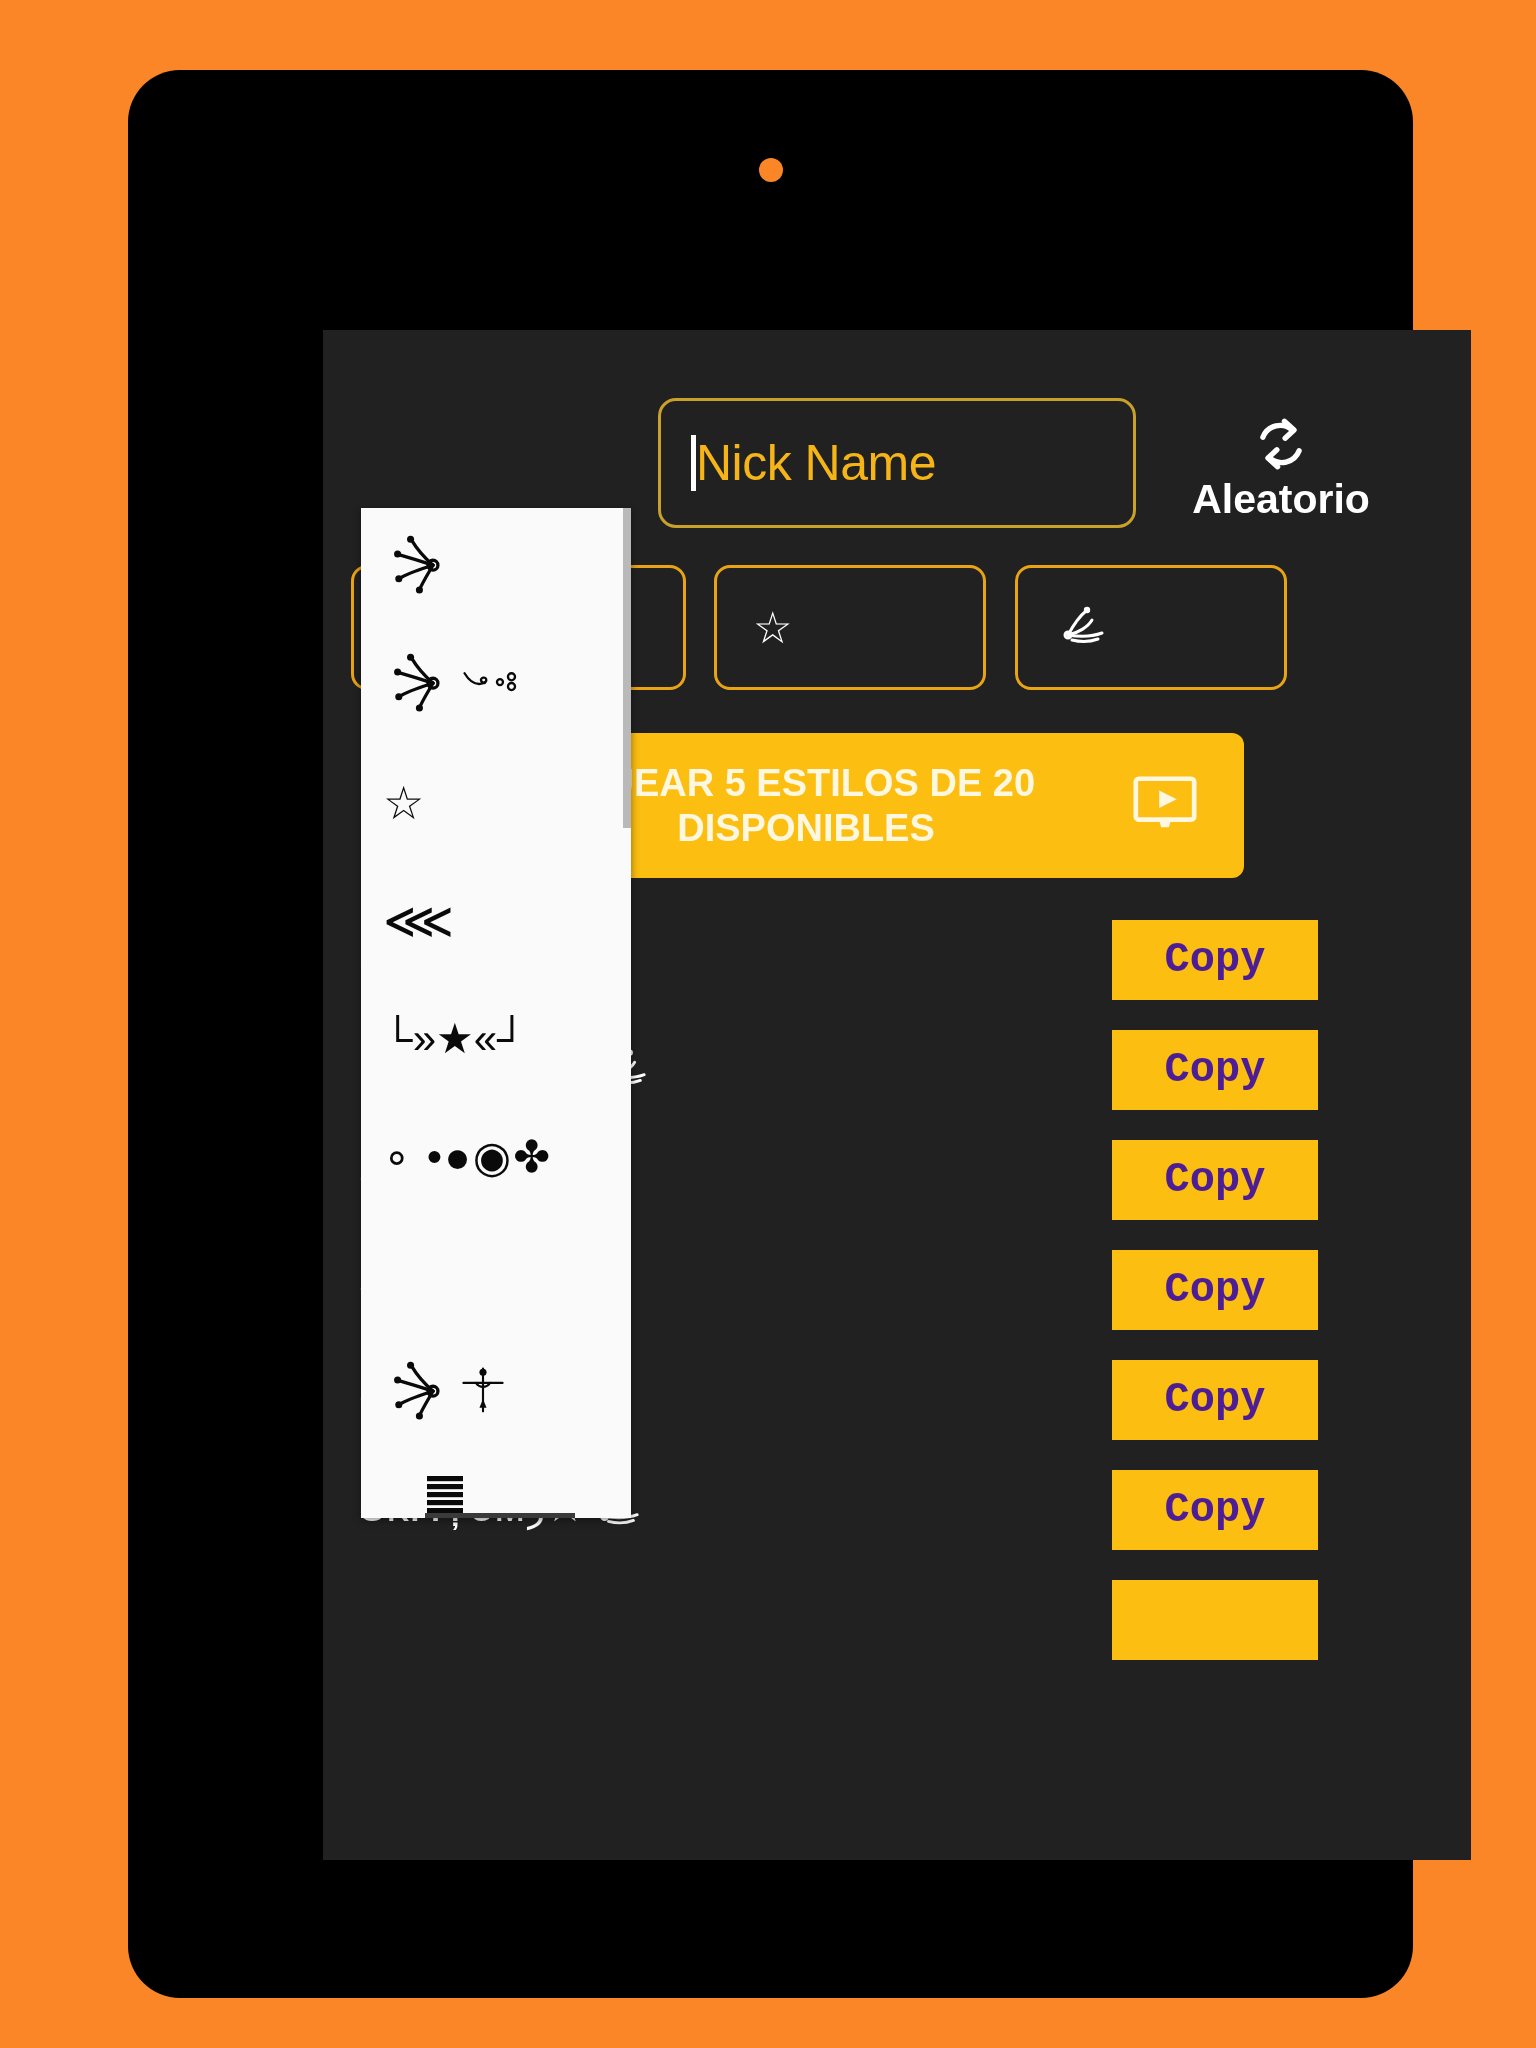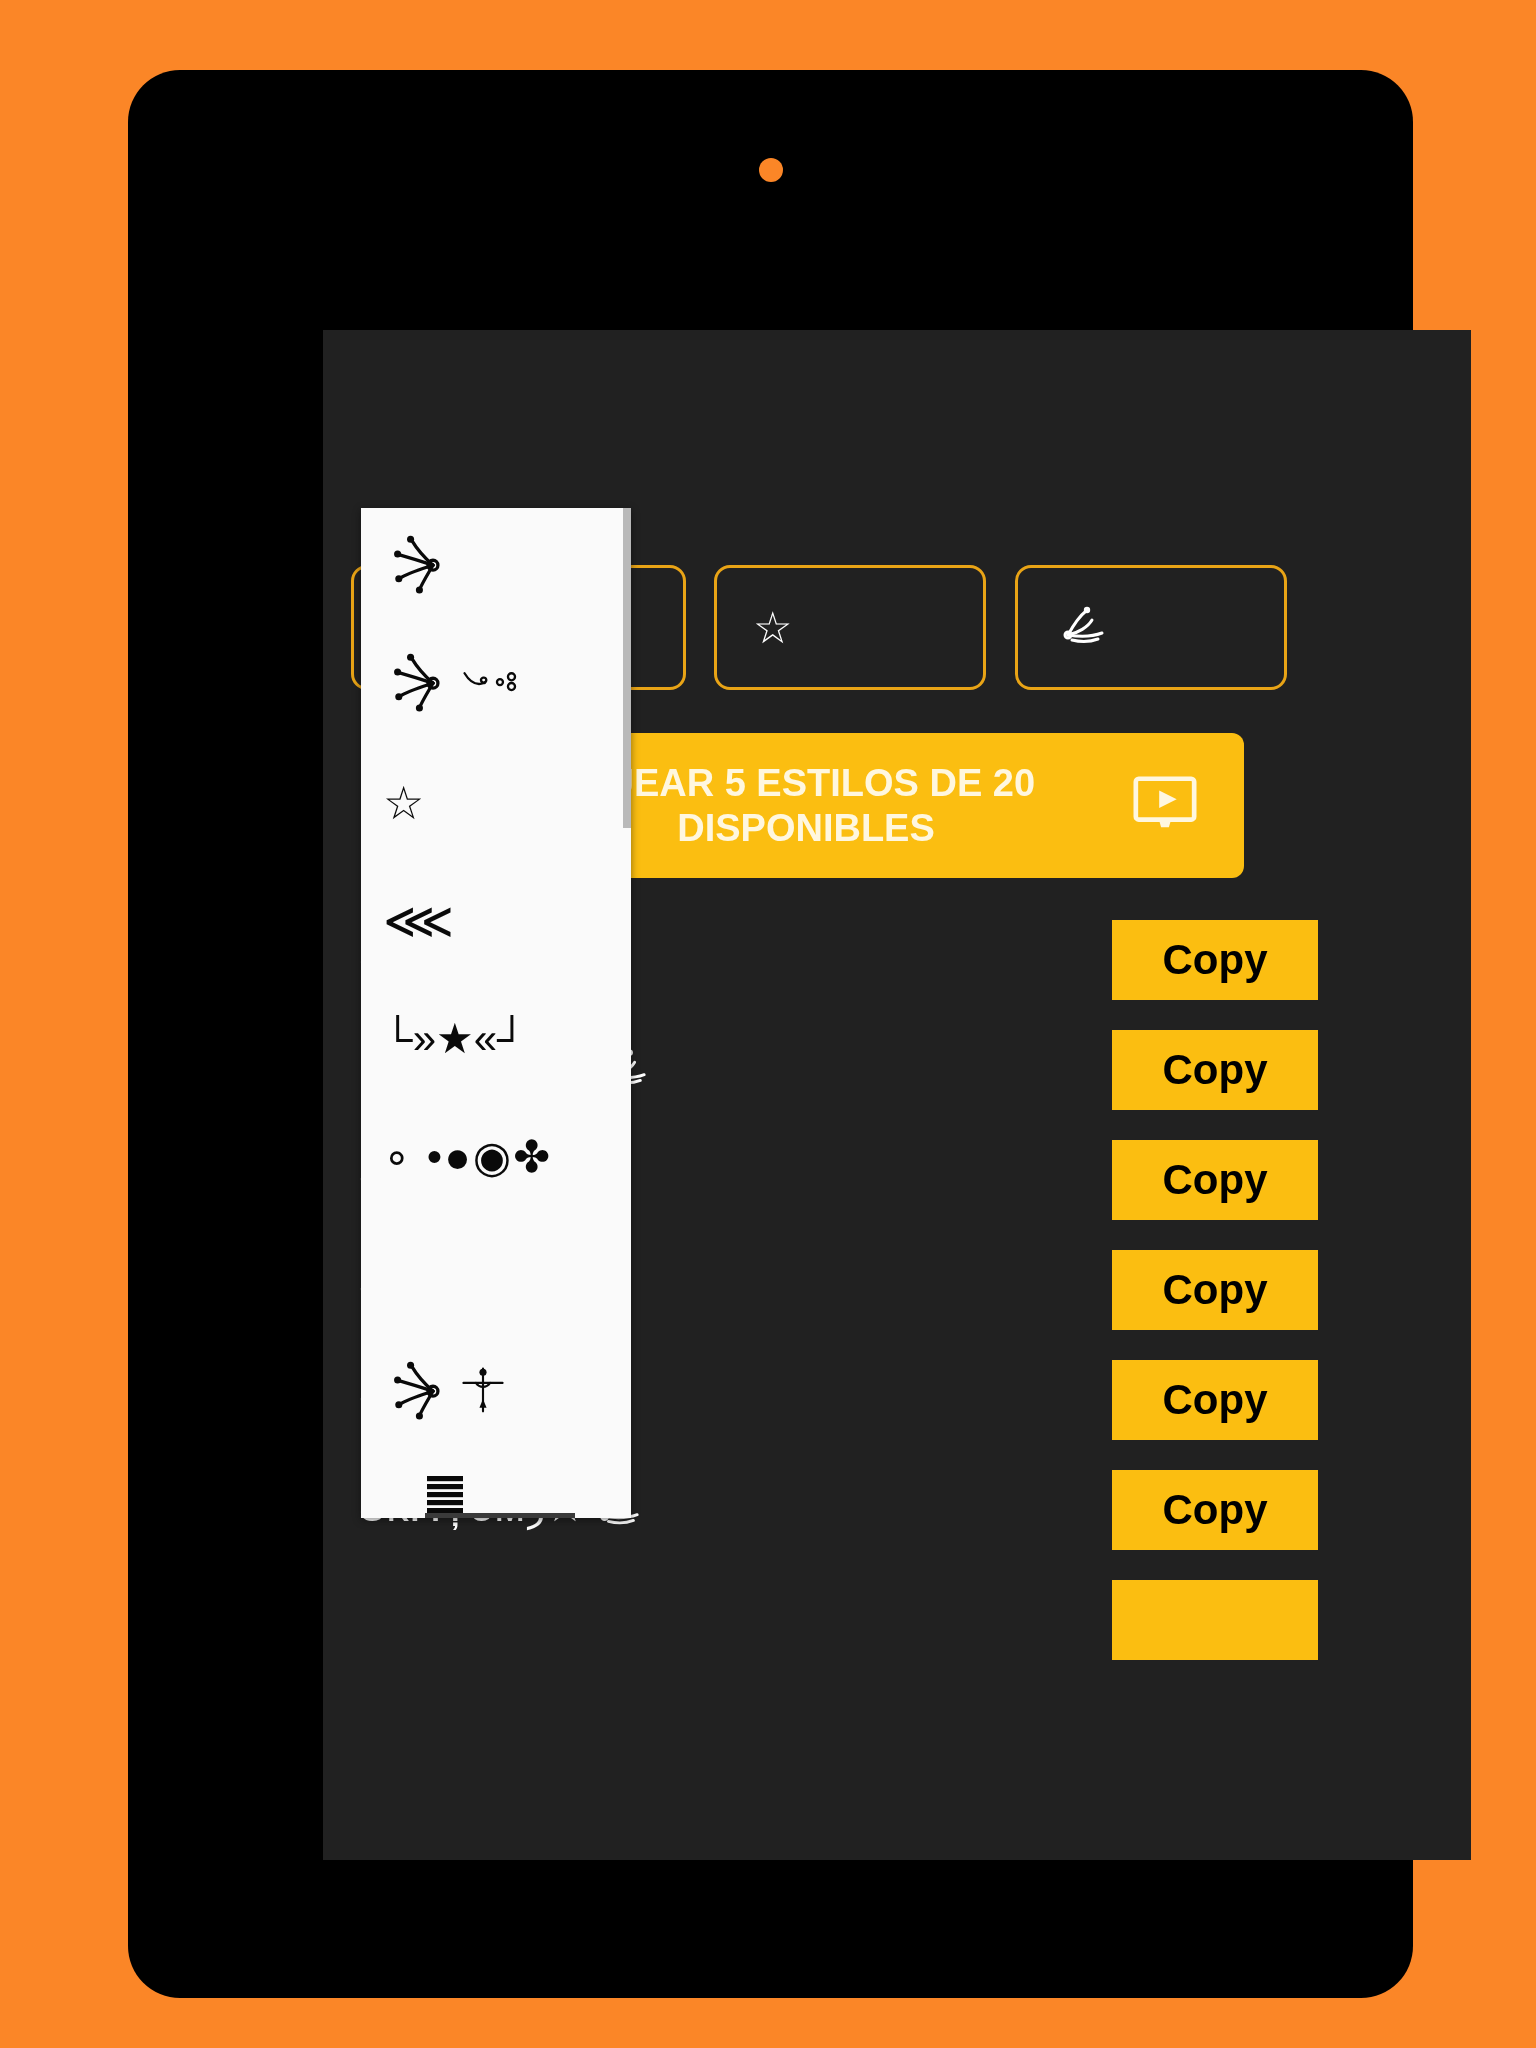--- a/index.html
+++ b/index.html
@@ -139,22 +139,22 @@
     line-height: 1;
     white-space: nowrap;
     overflow: hidden;
   }
   .copy-btn {
     position: absolute;
     left: 789px;
     width: 206px; height: 80px;
     background: #FBBE11;
     border: none;
-    color: #000000;
-    font-family: Liberation Sans, sans-serif;
+    color: #4c1d95;
+    font-family: Liberation Mono, monospace;
     font-size: 42px;
     font-weight: bold;
     line-height: 1;
     cursor: pointer;
   }
 
   
   .dropdown {
     position: absolute;
     left: 38px; top: 178px;
@@ -194,20 +194,39 @@
 </head>
 <body>
 
 <div id="stage">
   <div class="tablet-frame">
 
     <div class="camera-dot"></div>
 
     <div class="screen">
 
+      <div class="top-row">
+
+        <div class="nick-input">
+          <div class="caret"></div>
+          <span class="nick-value">Nick Name</span>
+        </div>
+
+        <div class="random-btn">
+          <span>
+            <svg class="random-icon" viewBox="0 0 24 24" fill="none" stroke="#FFFFFF" stroke-width="2.2" stroke-linecap="round" stroke-linejoin="round">
+              <path d="M4.5 9.2A7.6 7.6 0 0 1 16.8 6.4"></path>
+              <polyline points="13.4,2.6 17.4,6.2 13.7,9.6"></polyline>
+              <path d="M19.5 14.8A7.6 7.6 0 0 1 7.2 17.6"></path>
+              <polyline points="10.6,21.4 6.6,17.8 10.3,14.4"></polyline>
+            </svg>
+          </span>
+          <span class="random-label">Aleatorio</span>
+        </div>
+      </div>
 
       <div class="sel-row">
 
         <div class="sel-box" id="sel-1">
           <span class="sel-svg">
             <svg width="62" height="52" viewBox="0 0 62 52" fill="none" stroke="#FFFFFF" stroke-width="2.6" stroke-linecap="round">
               <circle cx="42" cy="27" r="4" fill="none"></circle>
               <path d="M42 27C34 20 26 12 23 7"></path>
                 <circle cx="22.5" cy="6" r="2.6" fill="#FFF" stroke="none"></circle>
               <path d="M42 27C33 24 20 20 13 18"></path>

